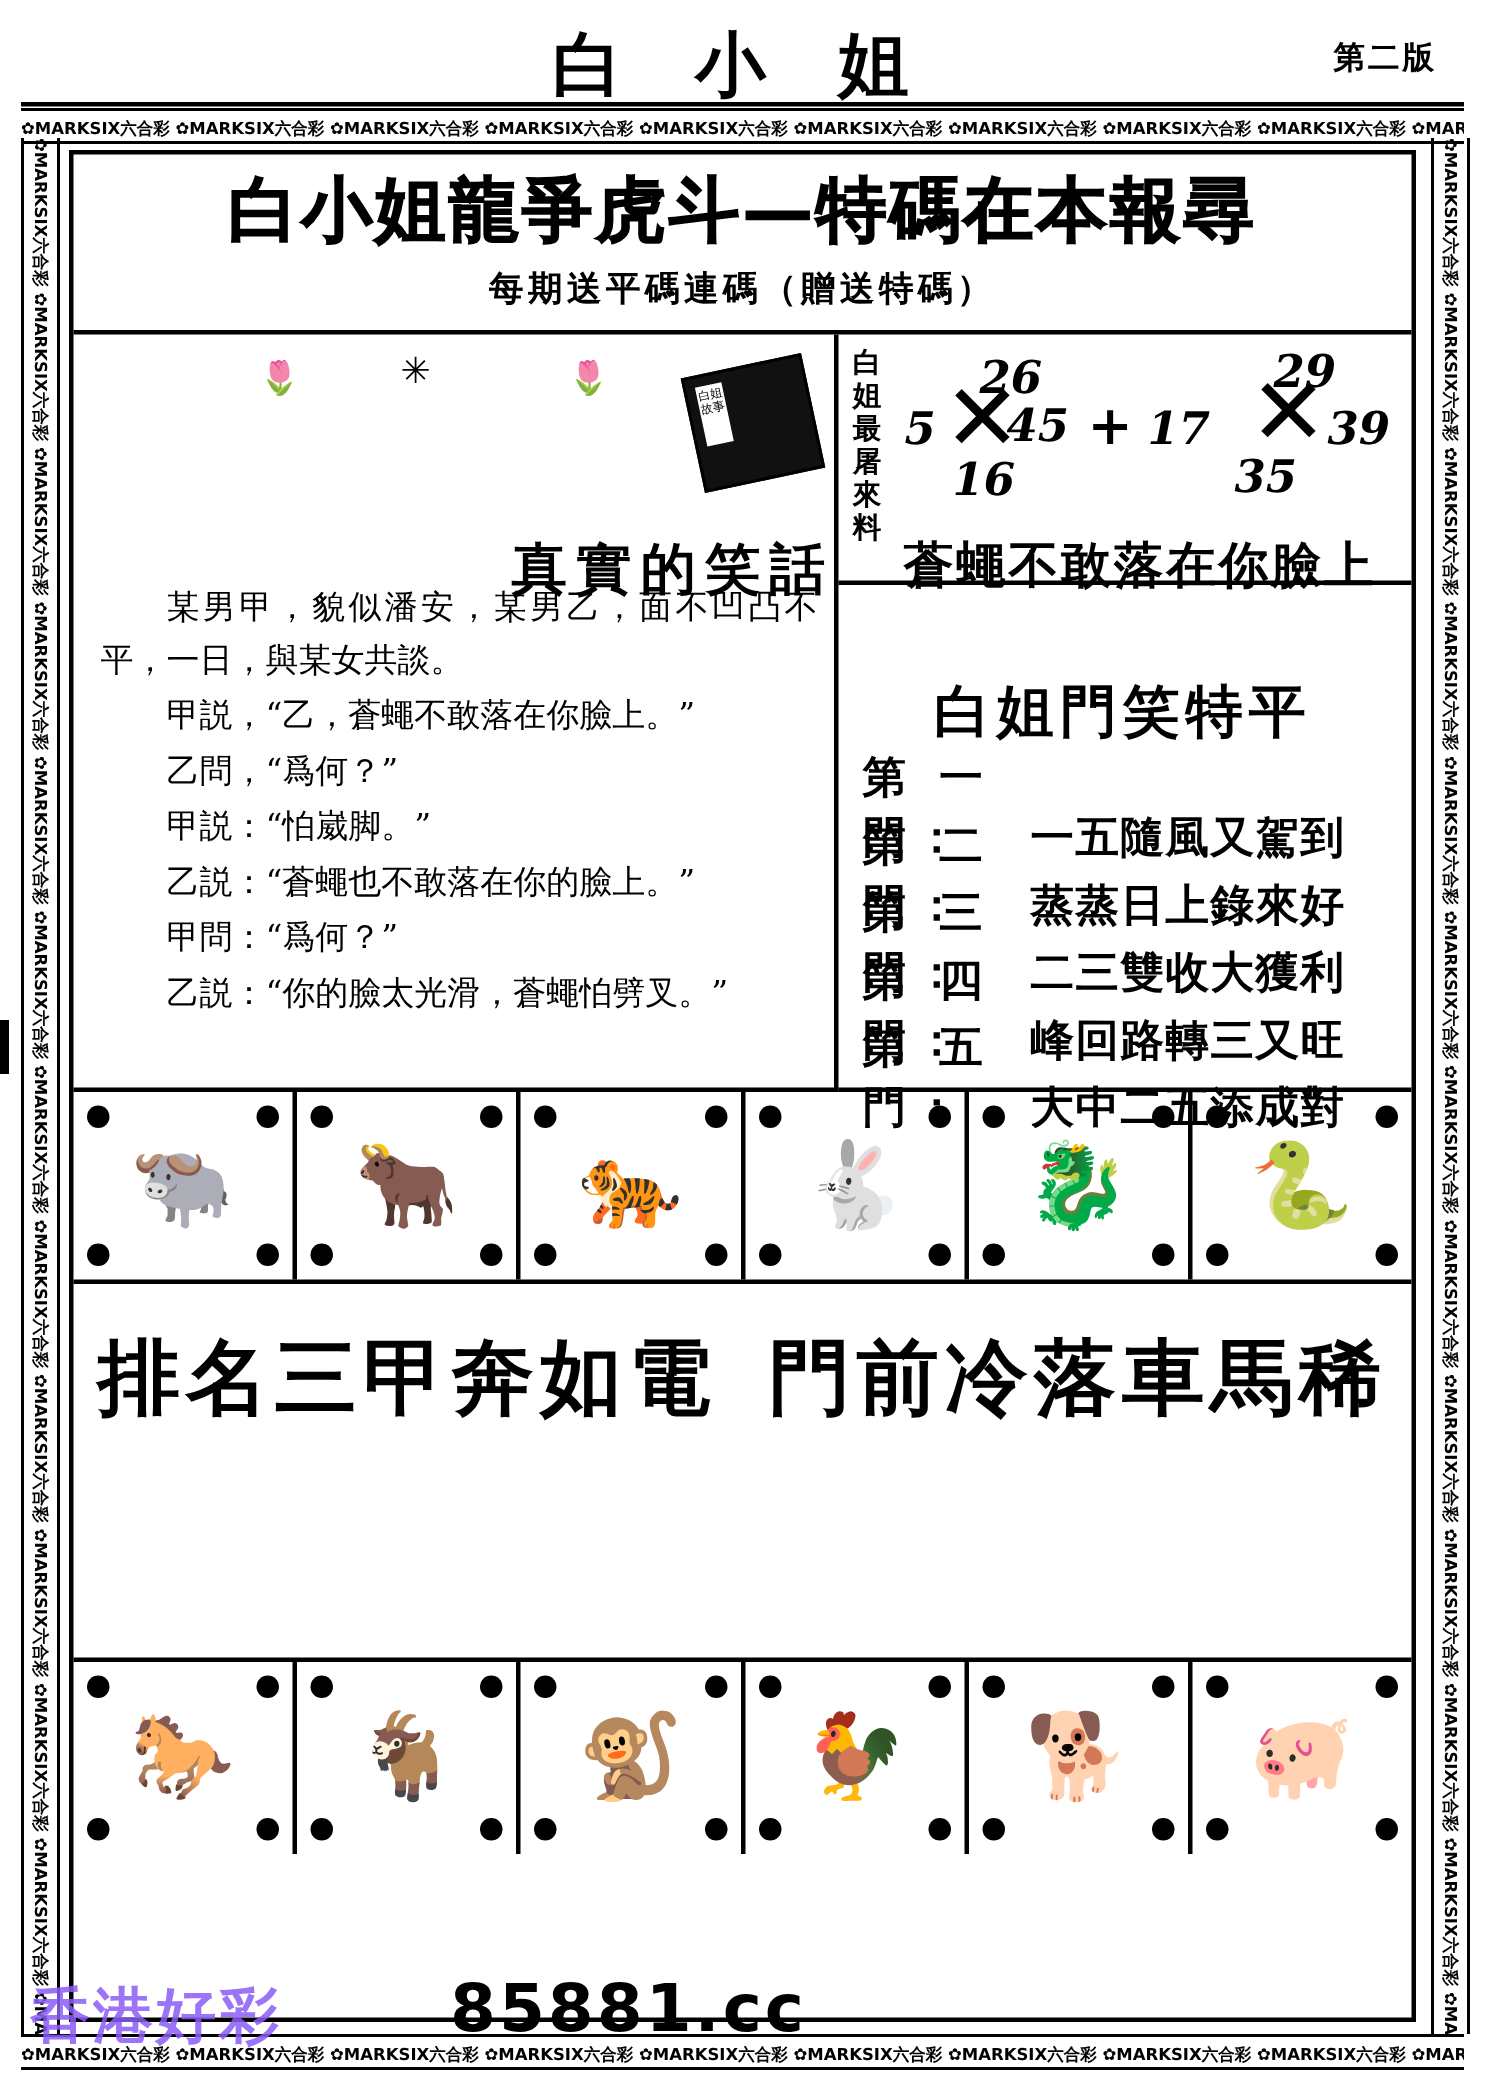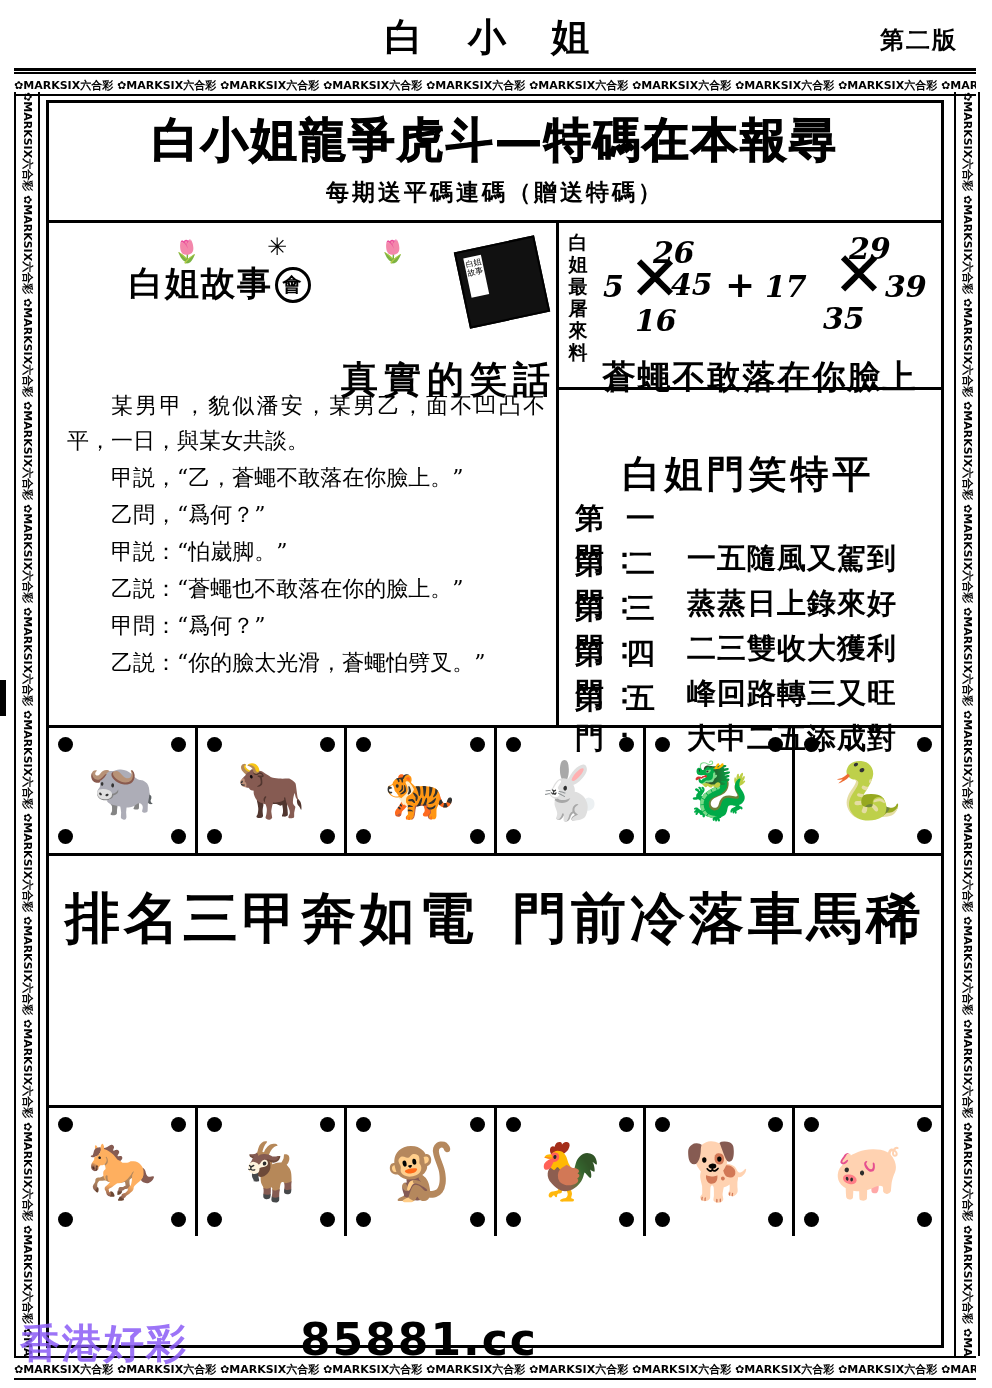--- a/index.html
+++ b/index.html
@@ -11,26 +11,26 @@
   .page{position:absolute;left:0;top:0;width:992px;height:1388px;}
 
   
   .masthead{
     position:absolute;left:14px;top:10px;width:962px;height:58px;
     border-bottom:3px solid #000;
   }
   .masthead .title{
     position:absolute;left:0;top:2px;width:962px;text-align:center;
     font-family:"DejaVu Serif","Liberation Serif",serif;
-    font-weight:bold;font-size:38px;letter-spacing:16px;
+    font-weight:bold;font-size:47px;letter-spacing:16px;
   }
   .masthead .edition{
     position:absolute;right:18px;top:14px;
     font-family:"DejaVu Serif","Liberation Serif",serif;
-    font-size:24px;font-weight:bold;letter-spacing:2px;
+    font-size:21px;font-weight:bold;letter-spacing:2px;
   }
 
   
   .mk-strip{
     position:absolute;
     font-family:"DejaVu Sans","Liberation Sans",sans-serif;
     font-size:11px;font-weight:bold;letter-spacing:0px;
     white-space:nowrap;overflow:hidden;
   }
   .mk-top{left:14px;top:72px;width:962px;height:20px;border-top:2px solid #000;border-bottom:2px solid #000;}
@@ -236,23 +236,20 @@
     <div class="banner">
       <div class="b1">白小姐龍爭虎斗—特碼在本報尋</div>
       <div class="b2">每期送平碼連碼（贈送特碼）</div>
     </div>
 
     <div class="story">
       <div class="story-head">
         <span class="tulip t1">🌷</span>
         <span class="tulip t2">🌷</span>
         <span class="sparkle">✳</span>
-        <div class="logo">
-          <span>白姐故事</span><span class="circ">會</span>
-        </div>
         <div class="book">
           <div class="lbl">白姐故事</div>
         </div>
       </div>
       <div class="story-title">真實的笑話</div>
       <div class="story-body">
         <p class="indent">某男甲，貌似潘安，某男乙，面不凹凸不平，一日，與某女共談。</p>
         <p class="indent">甲説，“乙，蒼蠅不敢落在你臉上。”</p>
         <p class="indent">乙問，“爲何？”</p>
         <p class="indent">甲説：“怕崴脚。”</p>

